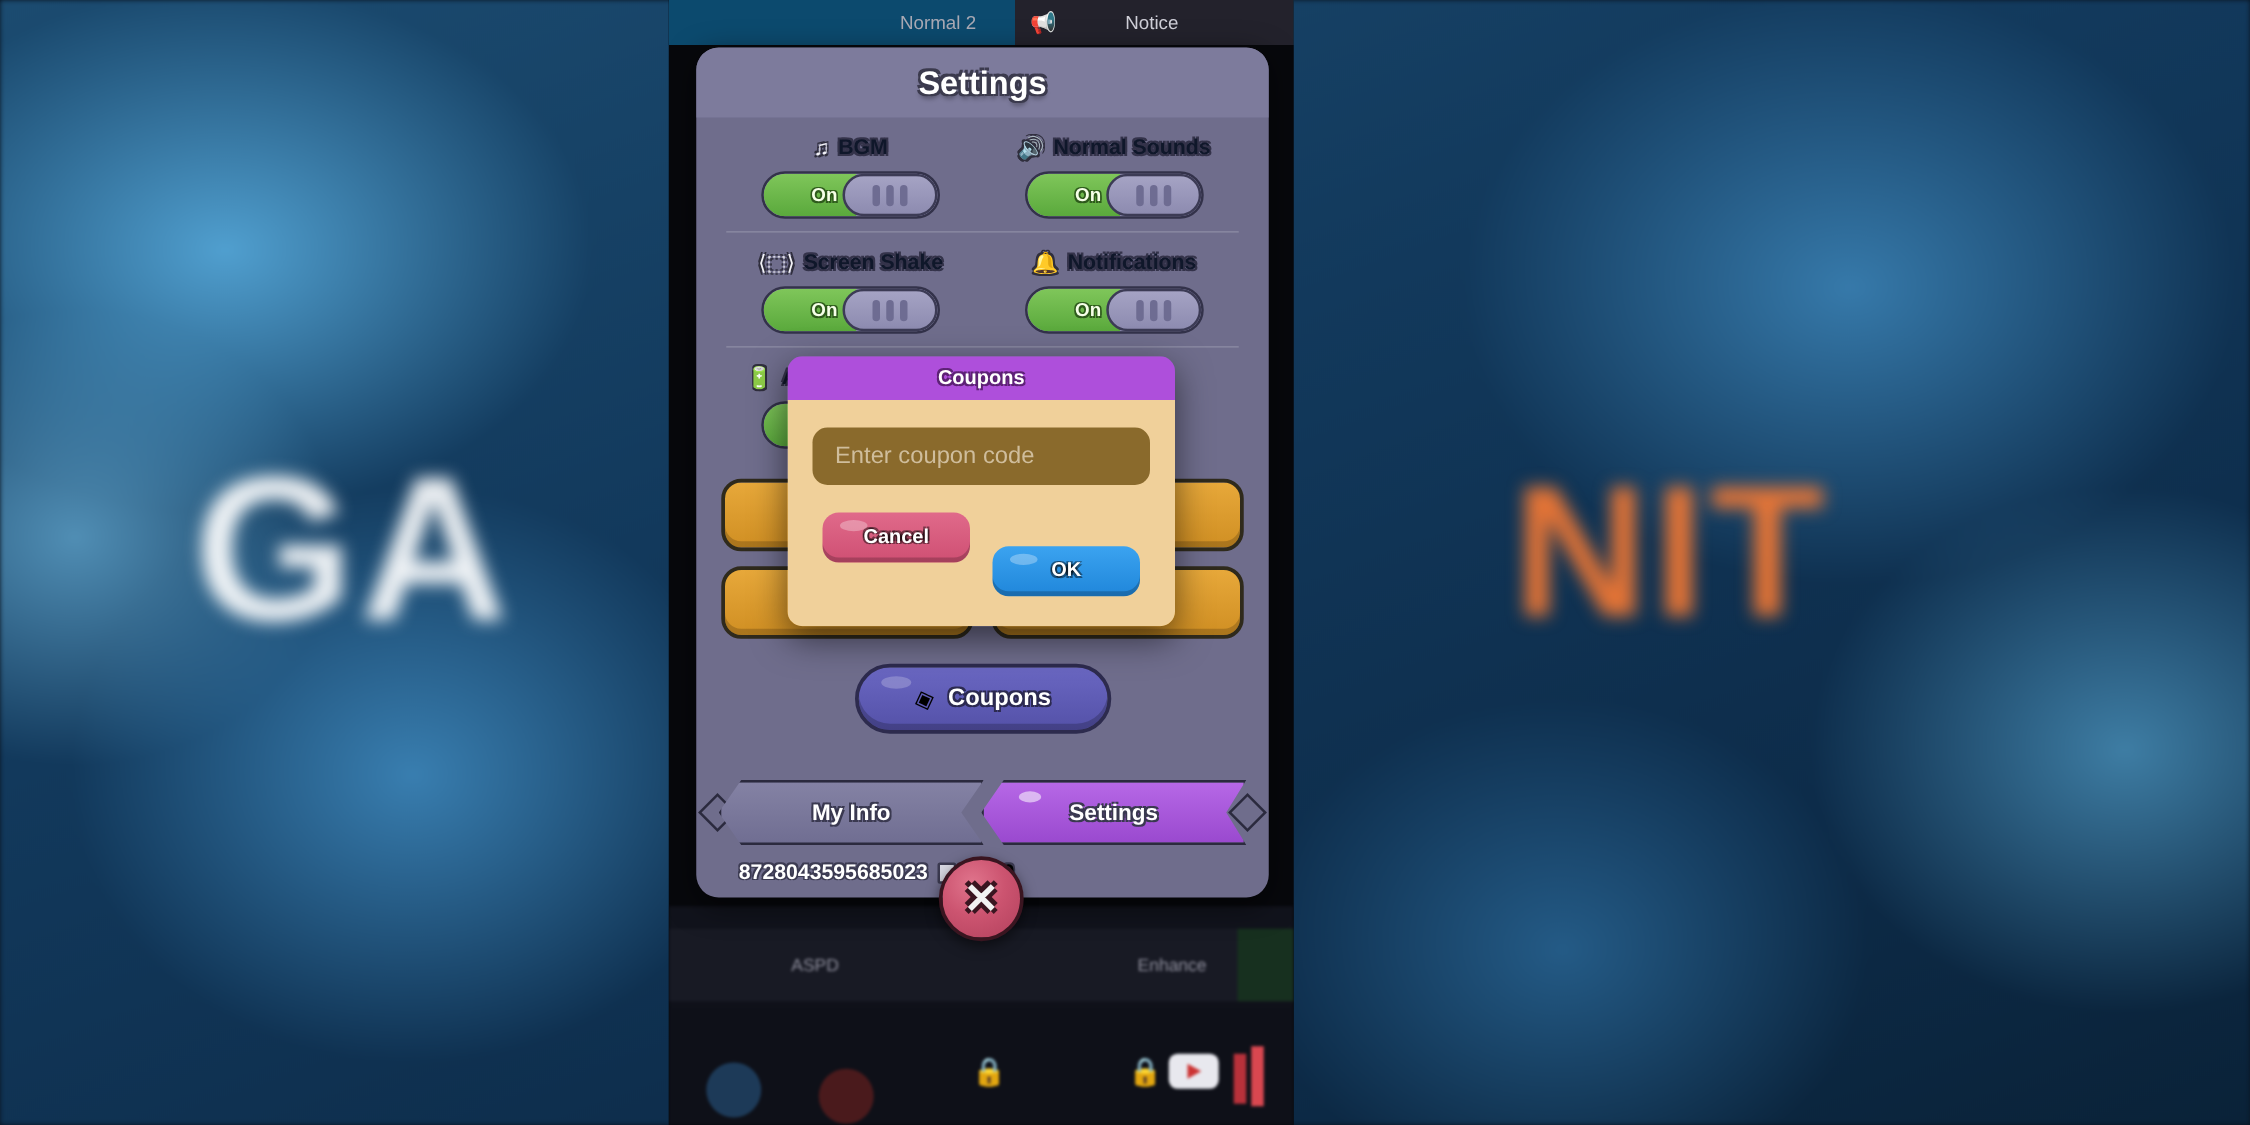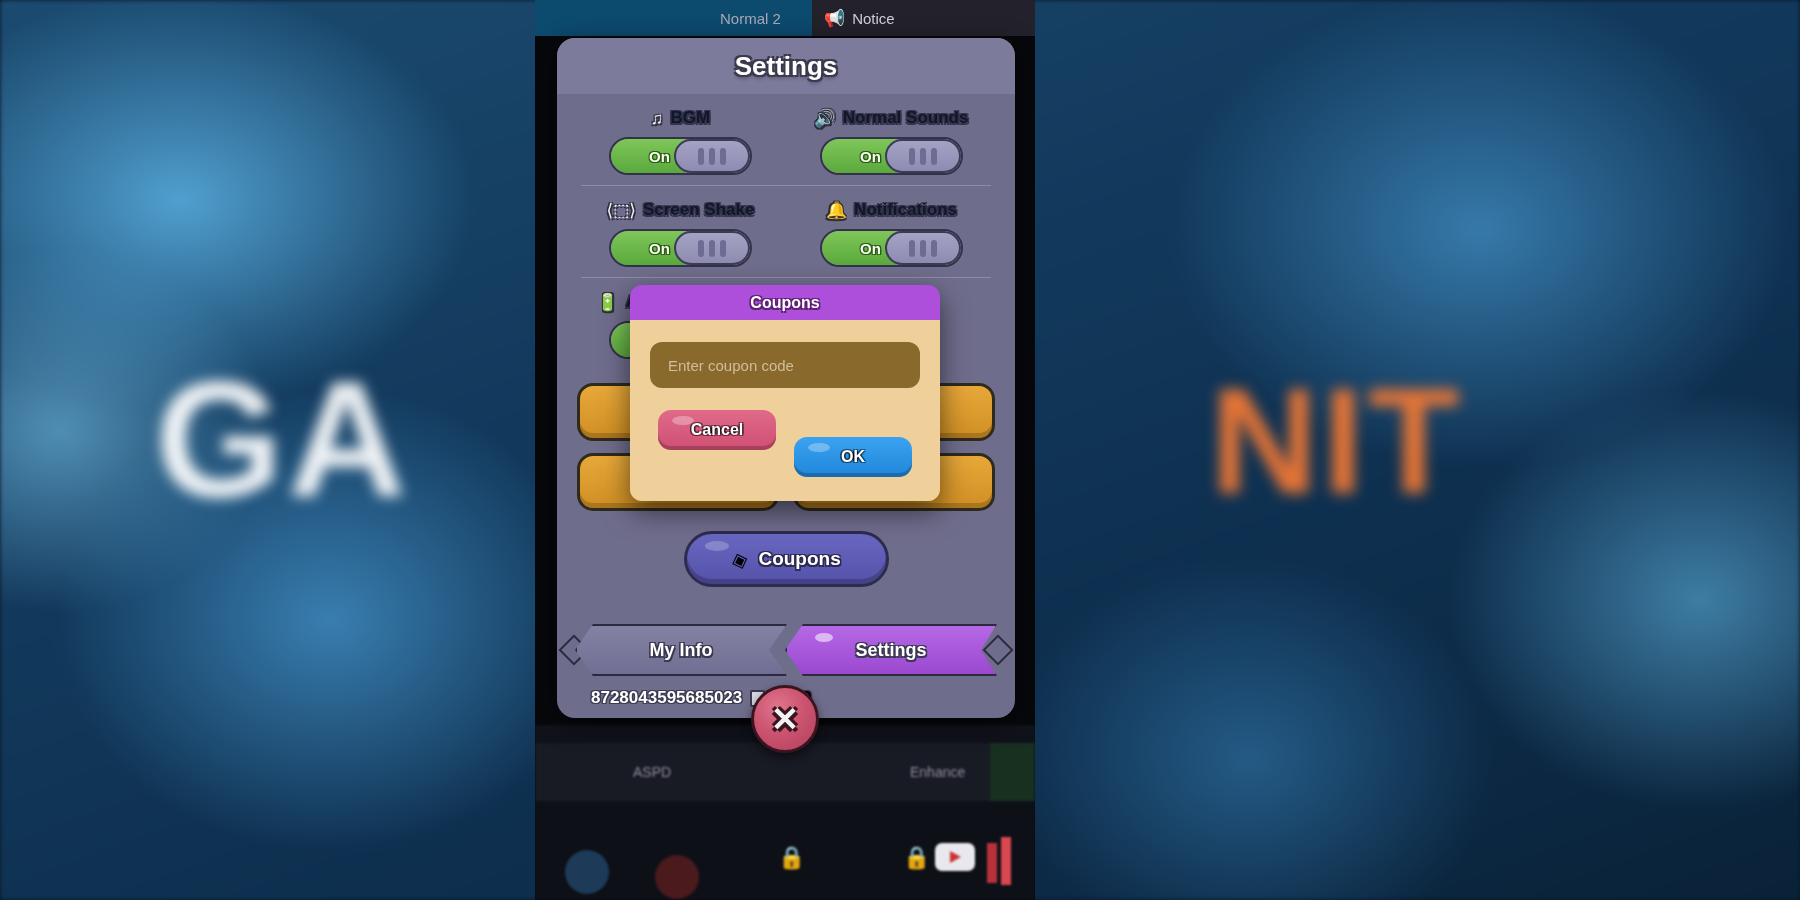--- a/index.html
+++ b/index.html
@@ -81,21 +81,21 @@
     position: absolute;
     left: 277px; top: 0;
     width: 223px; height: 36px;
     background: #23222c;
     display: flex;
     align-items: center;
     gap: 7px;
     padding-left: 12px;
   }
   #topbar-notice .mega { font-size: 17px; line-height: 1; }
-  #topbar-notice .txt { font-size: 15px; color: #cfcfd8; }
+  #topbar-notice .txt { font-size: 15px; color: #cfcfd8; margin-left: 48px; }
 
   
   #game-hud {
     position: absolute;
     left: 0; bottom: 0;
     width: 500px; height: 175px;
     background: linear-gradient(180deg, #11131c 0%, #0c0e16 100%);
     filter: blur(1.2px);
   }
   #hud-row1 {
@@ -493,21 +493,21 @@
     padding: 22px 20px 24px;
   }
   #coupon-input {
     width: 100%; height: 46px;
     border-radius: 12px;
     background: #8a6a2c;
     border: none;
     outline: none;
     padding: 0 18px;
     font-family: "Liberation Sans", sans-serif;
-    font-size: 15px;
+    font-size: 19px;
     color: #f3e7cf;
   }
   #coupon-input::placeholder { color: #cfbd9c; }
 
   #coupon-modal-actions {
     display: flex;
     gap: 18px;
     margin-top: 22px;
     justify-content: center;
   }

